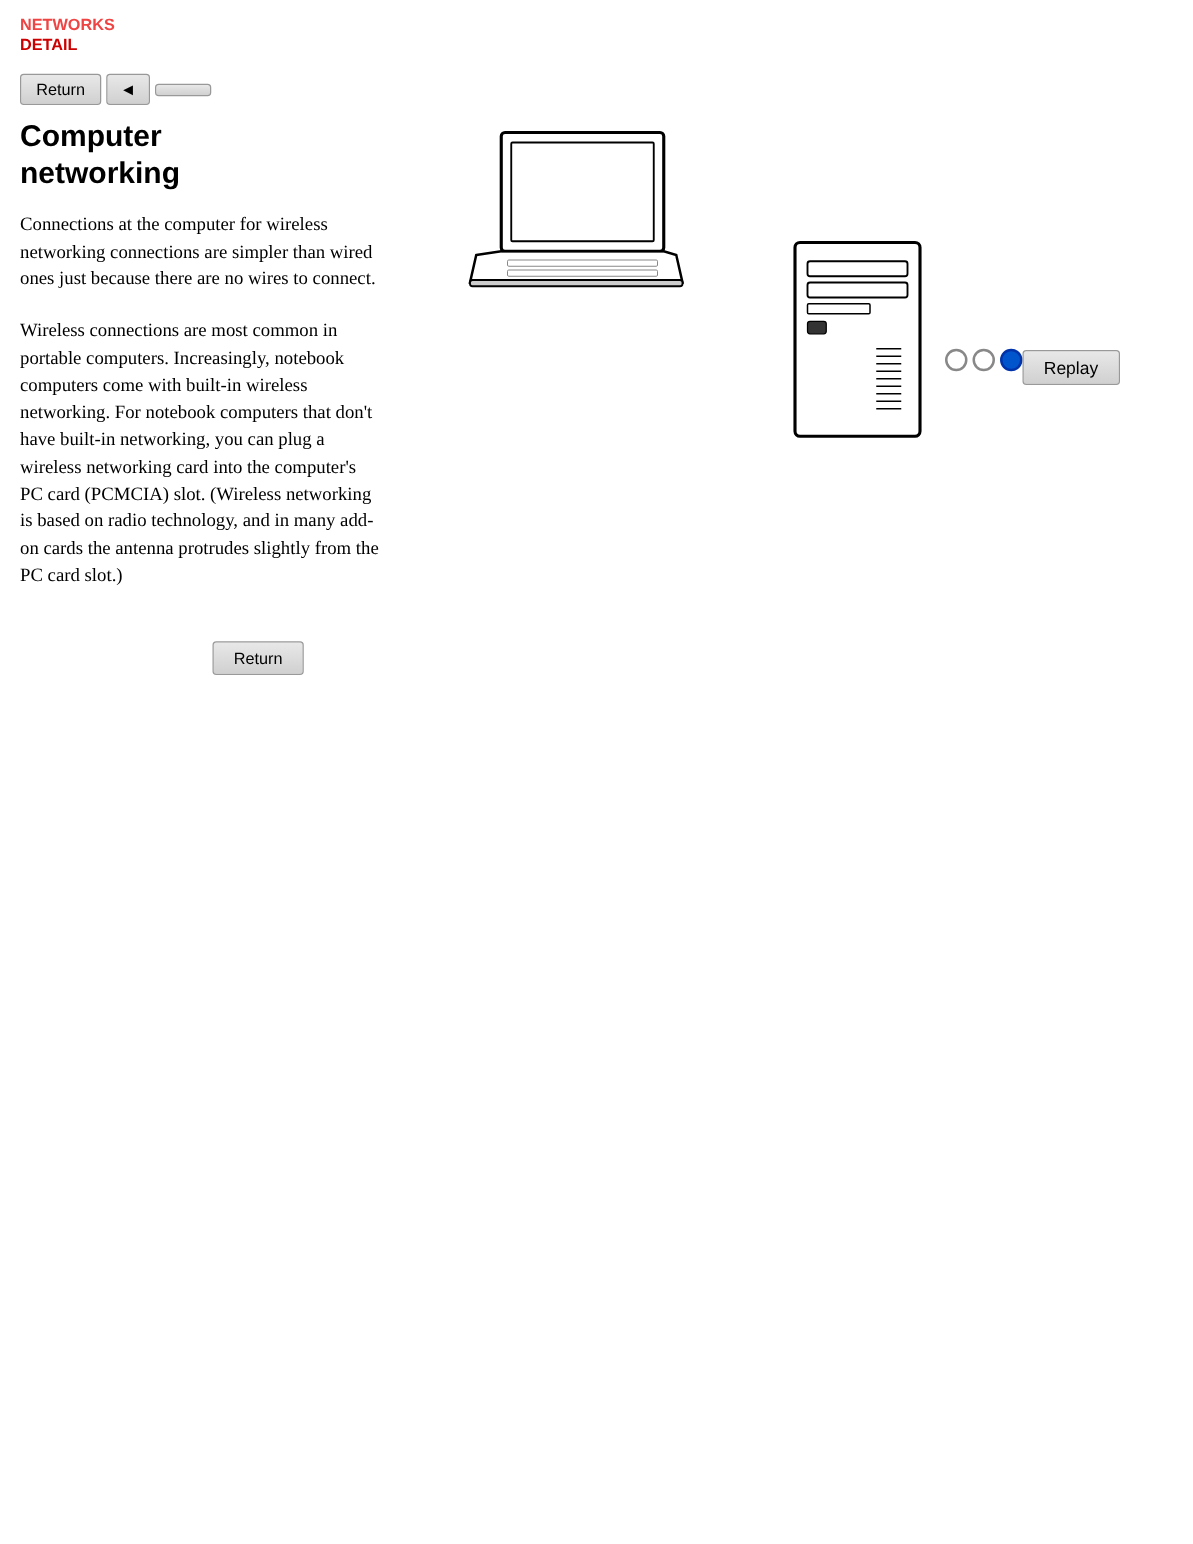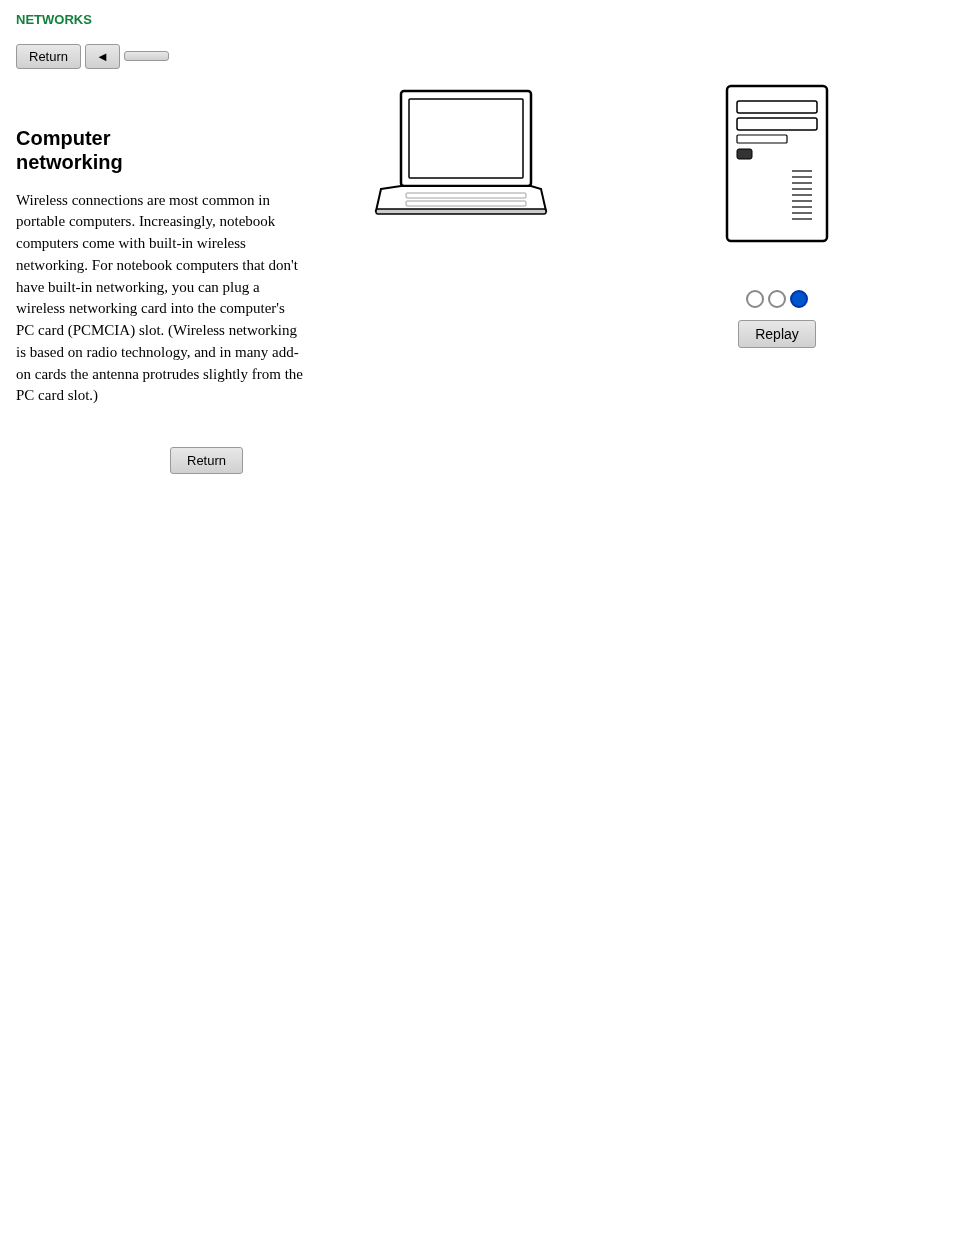--- a/index.html
+++ b/index.html
@@ -15,21 +15,21 @@
       color: #000000;
       width: 954px;
       min-height: 1235px;
     }
 
     .header {
       padding: 12px 16px 8px 16px;
     }
 
     .header-networks {
-      color: #15803d;
+      color: #ef4444;
       font-weight: bold;
       font-size: 13px;
       font-family: Arial, sans-serif;
       line-height: 1.2;
     }
 
     .header-detail {
       color: #cc0000;
       font-weight: bold;
       font-size: 13px;
@@ -82,26 +82,25 @@
       padding: 0 16px;
       gap: 0;
     }
 
     .left-column {
       width: 290px;
       flex-shrink: 0;
     }
 
     .page-title {
-      font-size: 20px;
+      font-size: 24px;
       font-weight: bold;
       font-family: Arial, sans-serif;
       margin-bottom: 16px;
       line-height: 1.2;
-      margin-top: 45px;
     }
 
     .text-paragraph {
       font-size: 15px;
       font-family: Times New Roman, serif;
       line-height: 1.45;
       margin-bottom: 20px;
       color: #000;
     }
 
@@ -110,21 +109,21 @@
       flex-shrink: 0;
       display: flex;
       flex-direction: column;
       align-items: center;
       padding-top: 0;
     }
 
     .right-column {
       flex: 1;
       display: flex;
-      flex-direction: column;
+      flex-direction: row;
       align-items: center;
       padding-top: 0;
     }
 
     
     .laptop-illustration {
       margin-top: 0;
       margin-bottom: 20px;
     }
 
@@ -185,34 +184,36 @@
       font-size: 13px;
       font-family: Arial, sans-serif;
       cursor: pointer;
     }
   </style>
 </head>
 <body>
 
 <div class="header">
   <div class="header-networks">NETWORKS</div>
+  <div class="header-detail">DETAIL</div>
 </div>
 
 <div class="nav-bar">
   <button class="nav-button">Return</button>
   <button class="nav-button-arrow">◄</button>
   <button class="nav-button-empty"></button>
 </div>
 
 <div class="main-content">
   <div class="left-column">
     <div class="page-title">
       <span>Computer</span><br>
       <span>networking</span>
     </div>
+    <p class="text-paragraph">Connections at the computer for wireless networking connections are simpler than wired ones just because there are no wires to connect.</p>
     <p class="text-paragraph">Wireless connections are most common in portable computers. Increasingly, notebook computers come with built-in wireless networking. For notebook computers that don't have built-in networking, you can plug a wireless networking card into the computer's PC card (PCMCIA) slot. (Wireless networking is based on radio technology, and in many add-on cards the antenna protrudes slightly from the PC card slot.)</p>
   </div>
 
   <div class="middle-column">
 
     <div class="laptop-illustration">
       <svg width="200" height="160" viewBox="0 0 200 160">
 
         <rect x="40" y="10" width="130" height="95" rx="3" ry="3" fill="white" stroke="black" stroke-width="2.5"></rect>
 

